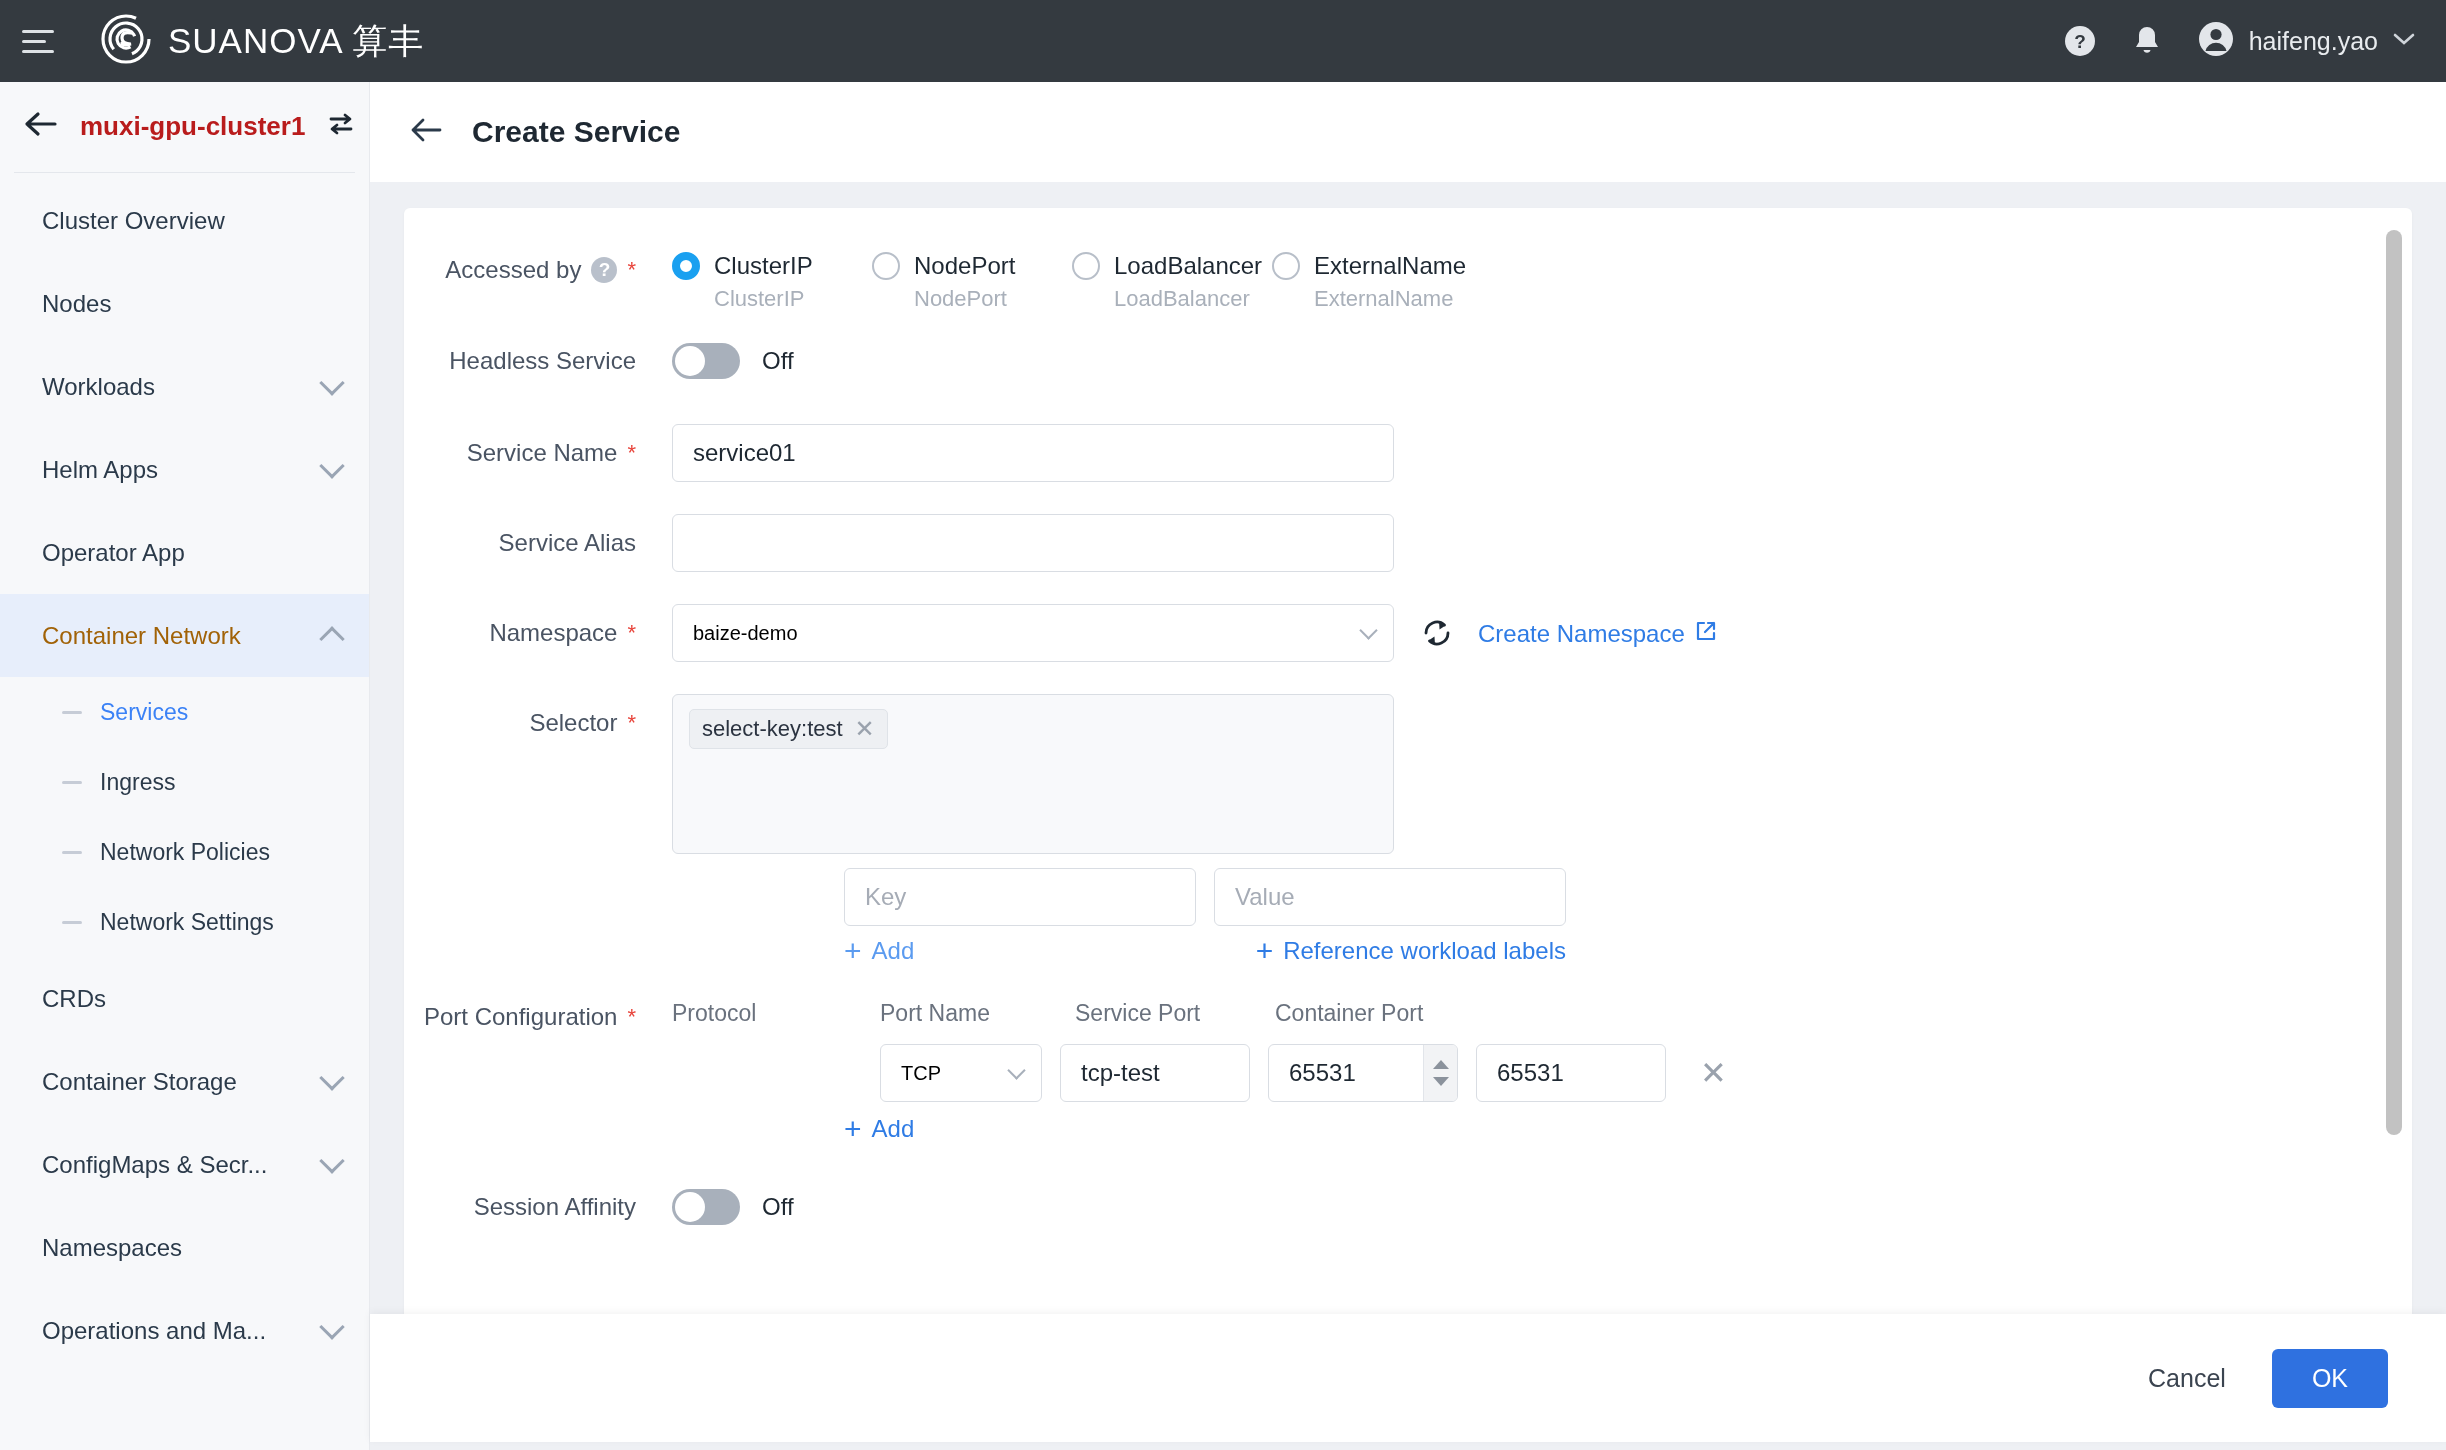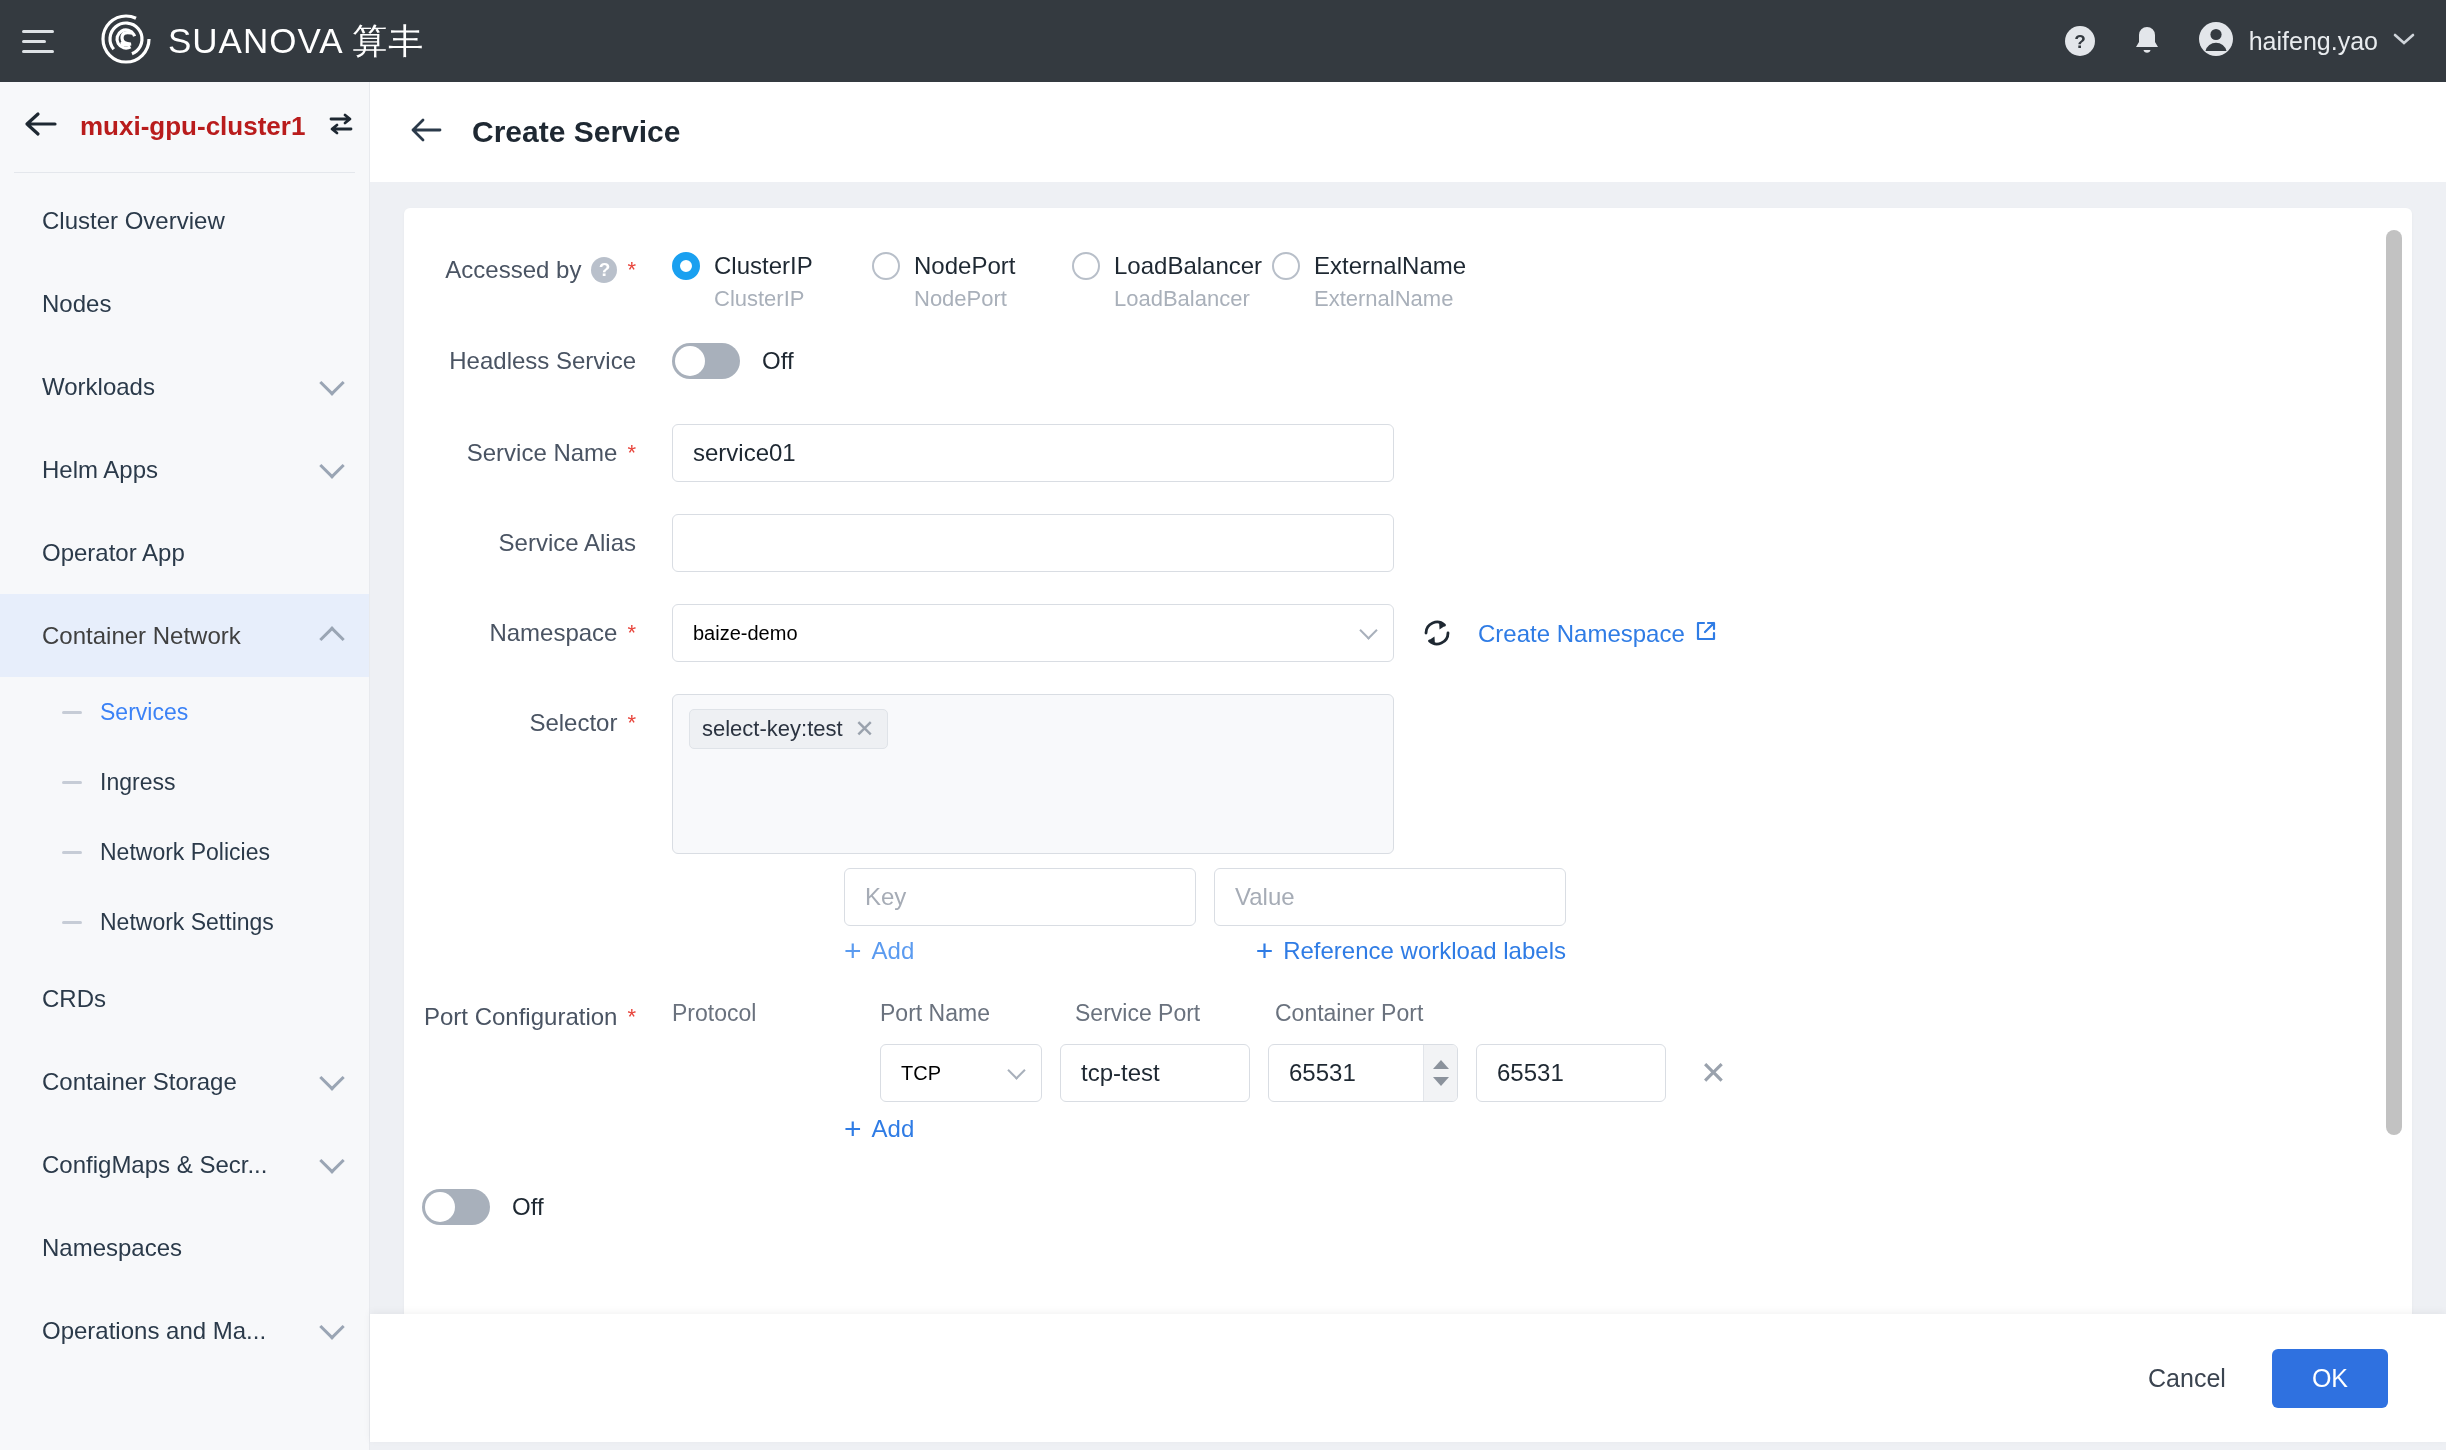--- a/index.html
+++ b/index.html
@@ -61,21 +61,21 @@
   .divider { height:1px; background:#e4e7ec; margin: 0 14px; }
 
   .nav { padding-top: 6px; }
   .nav-item {
     height: 83px; display: flex; align-items: center;
     padding: 0 28px 0 42px;
     font-size: 24px; color: #2b3a4a; cursor: pointer;
   }
   .nav-item .label { flex: 1; white-space: nowrap; overflow: hidden; }
   .nav-item.active { background: #e7eefb; color: #2f7ce5; }
-  .nav-item.active .label { color: #404040; }
+  .nav-item.active .label { color: #a16207; }
   .sub-item {
     height: 70px; display: flex; align-items: center; gap: 18px;
     padding-left: 62px; font-size: 23px; color: #2b3a4a; cursor: pointer;
   }
   .sub-item .dash { width: 20px; height: 3px; background: #c6ccd6; border-radius:2px; flex:0 0 auto;}
   .sub-item.active .sub-label { color: #3b82f6; }
 
   .chev {
     width: 18px; height: 18px; border-right: 3px solid #9aa5b4;
     border-bottom: 3px solid #9aa5b4; transform: rotate(45deg);
@@ -559,20 +559,23 @@
         <div class="row" style="margin-bottom:34px;">
           <div class="field-left">
             <span class="addlink strong">
               <span class="plus">+</span>
               <span>Add</span>
             </span>
           </div>
         </div>
 
         <div class="row">
+          <div class="lbl" style="height:58px;">
+            <span>Session Affinity</span>
+          </div>
           <div class="toggle-wrap" style="margin-left:18px;height:58px;">
             <span class="toggle">
                 <span class="knob"></span>
               </span>
             <span class="toggle-text">Off</span>
           </div>
         </div>
 
       </div>
     </div>

